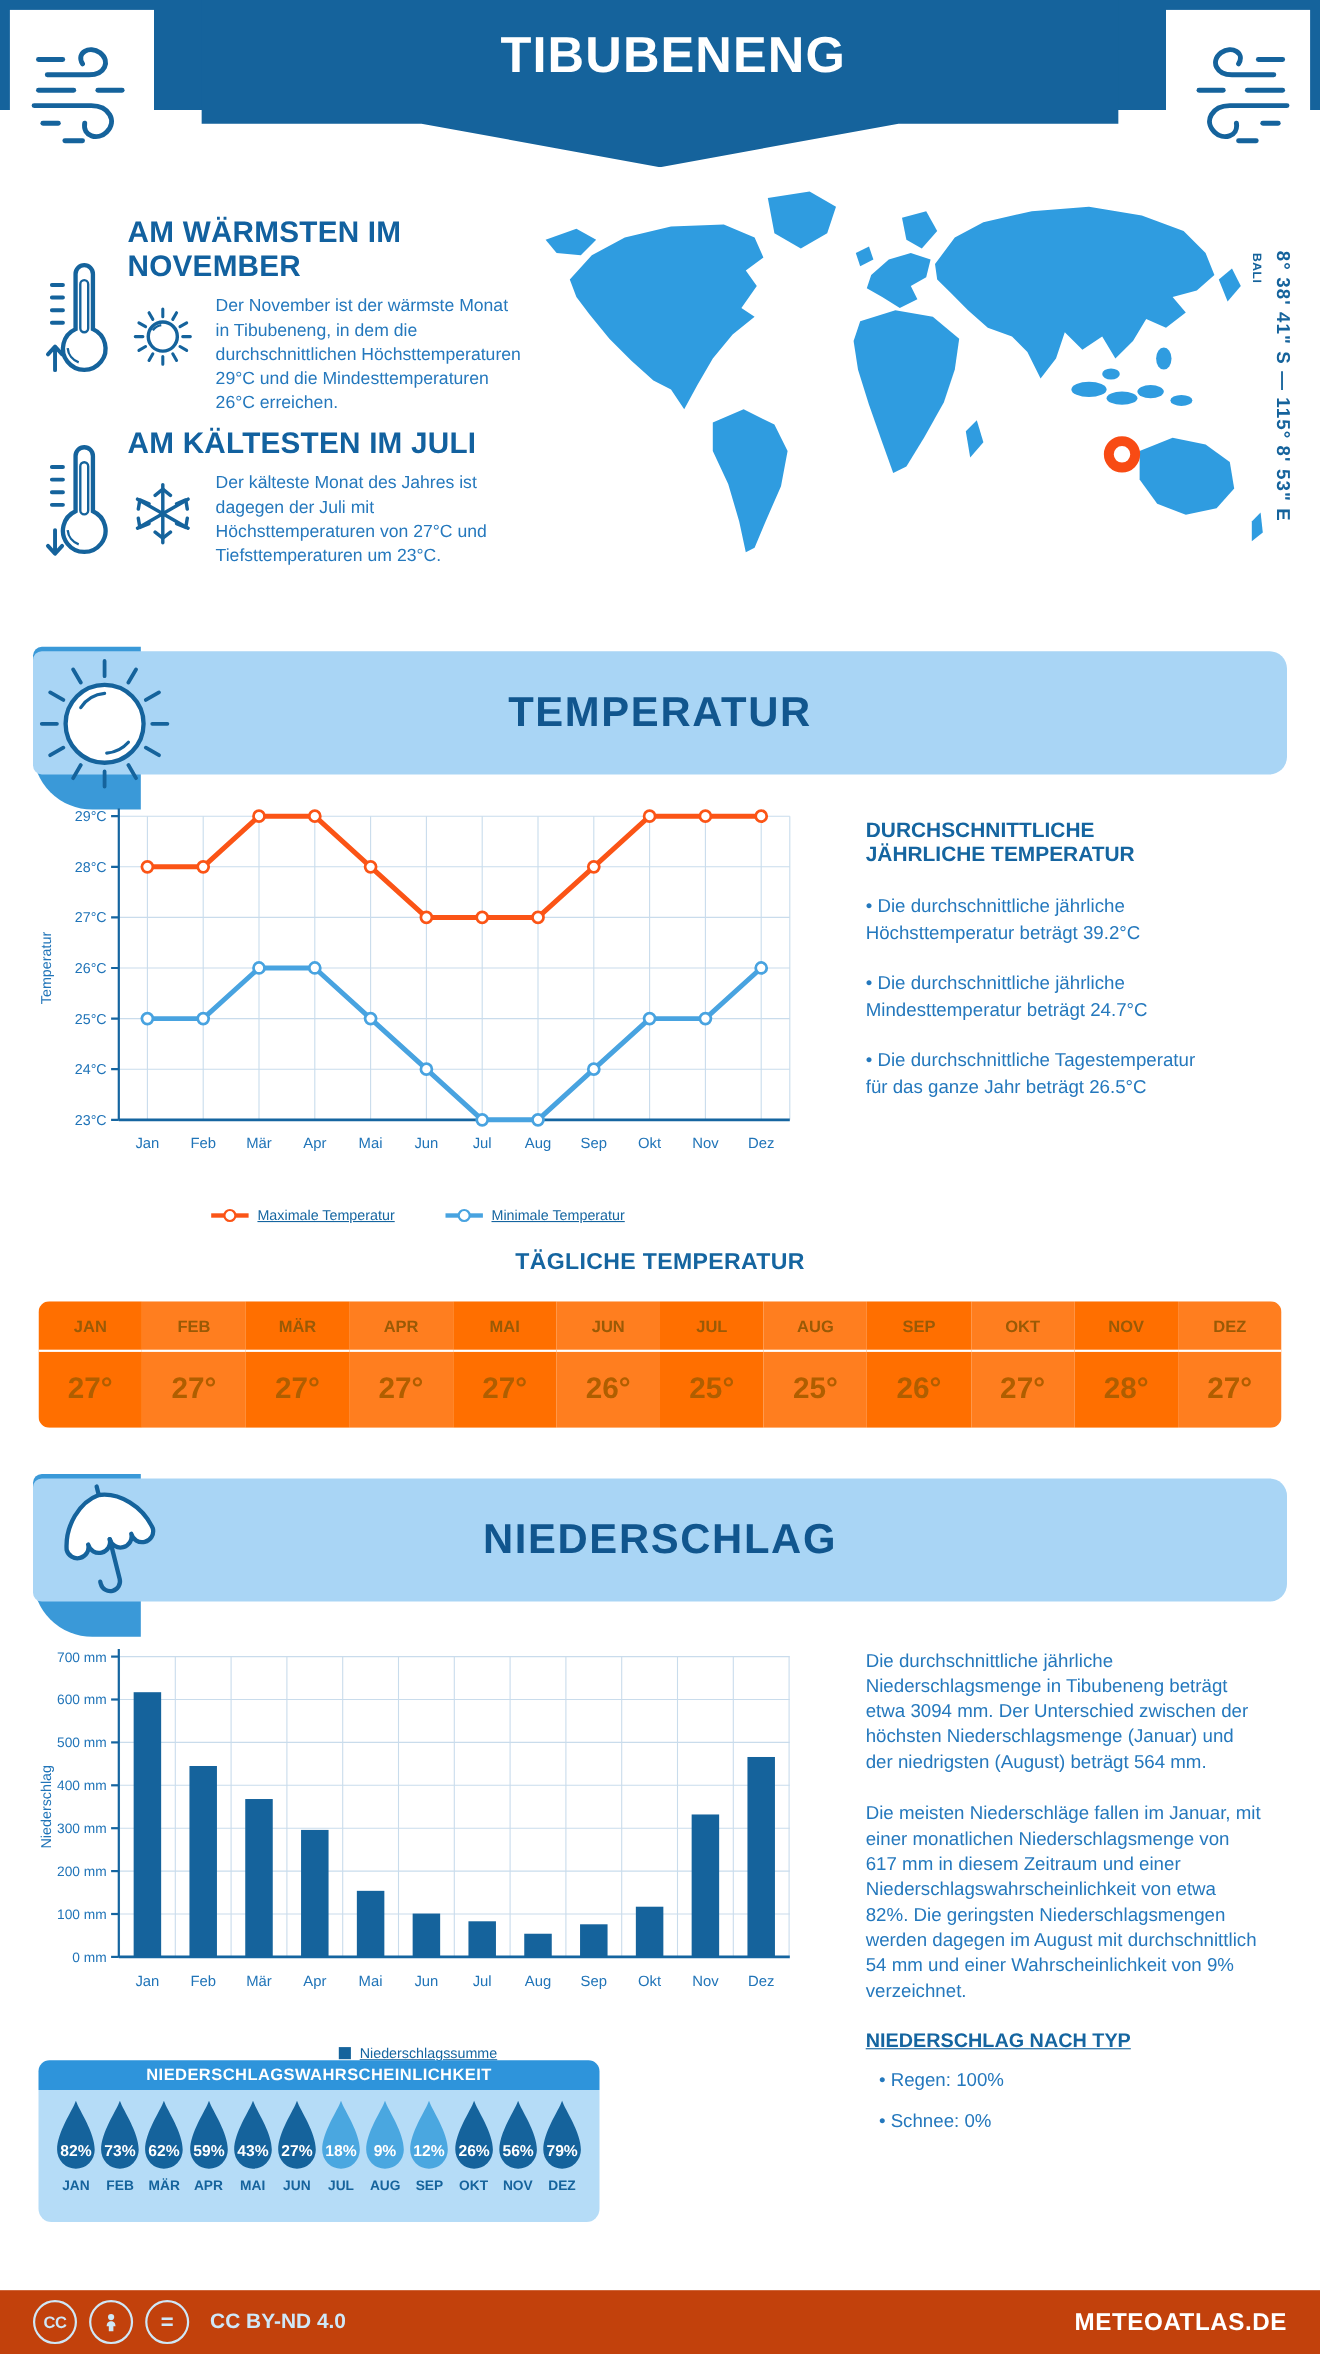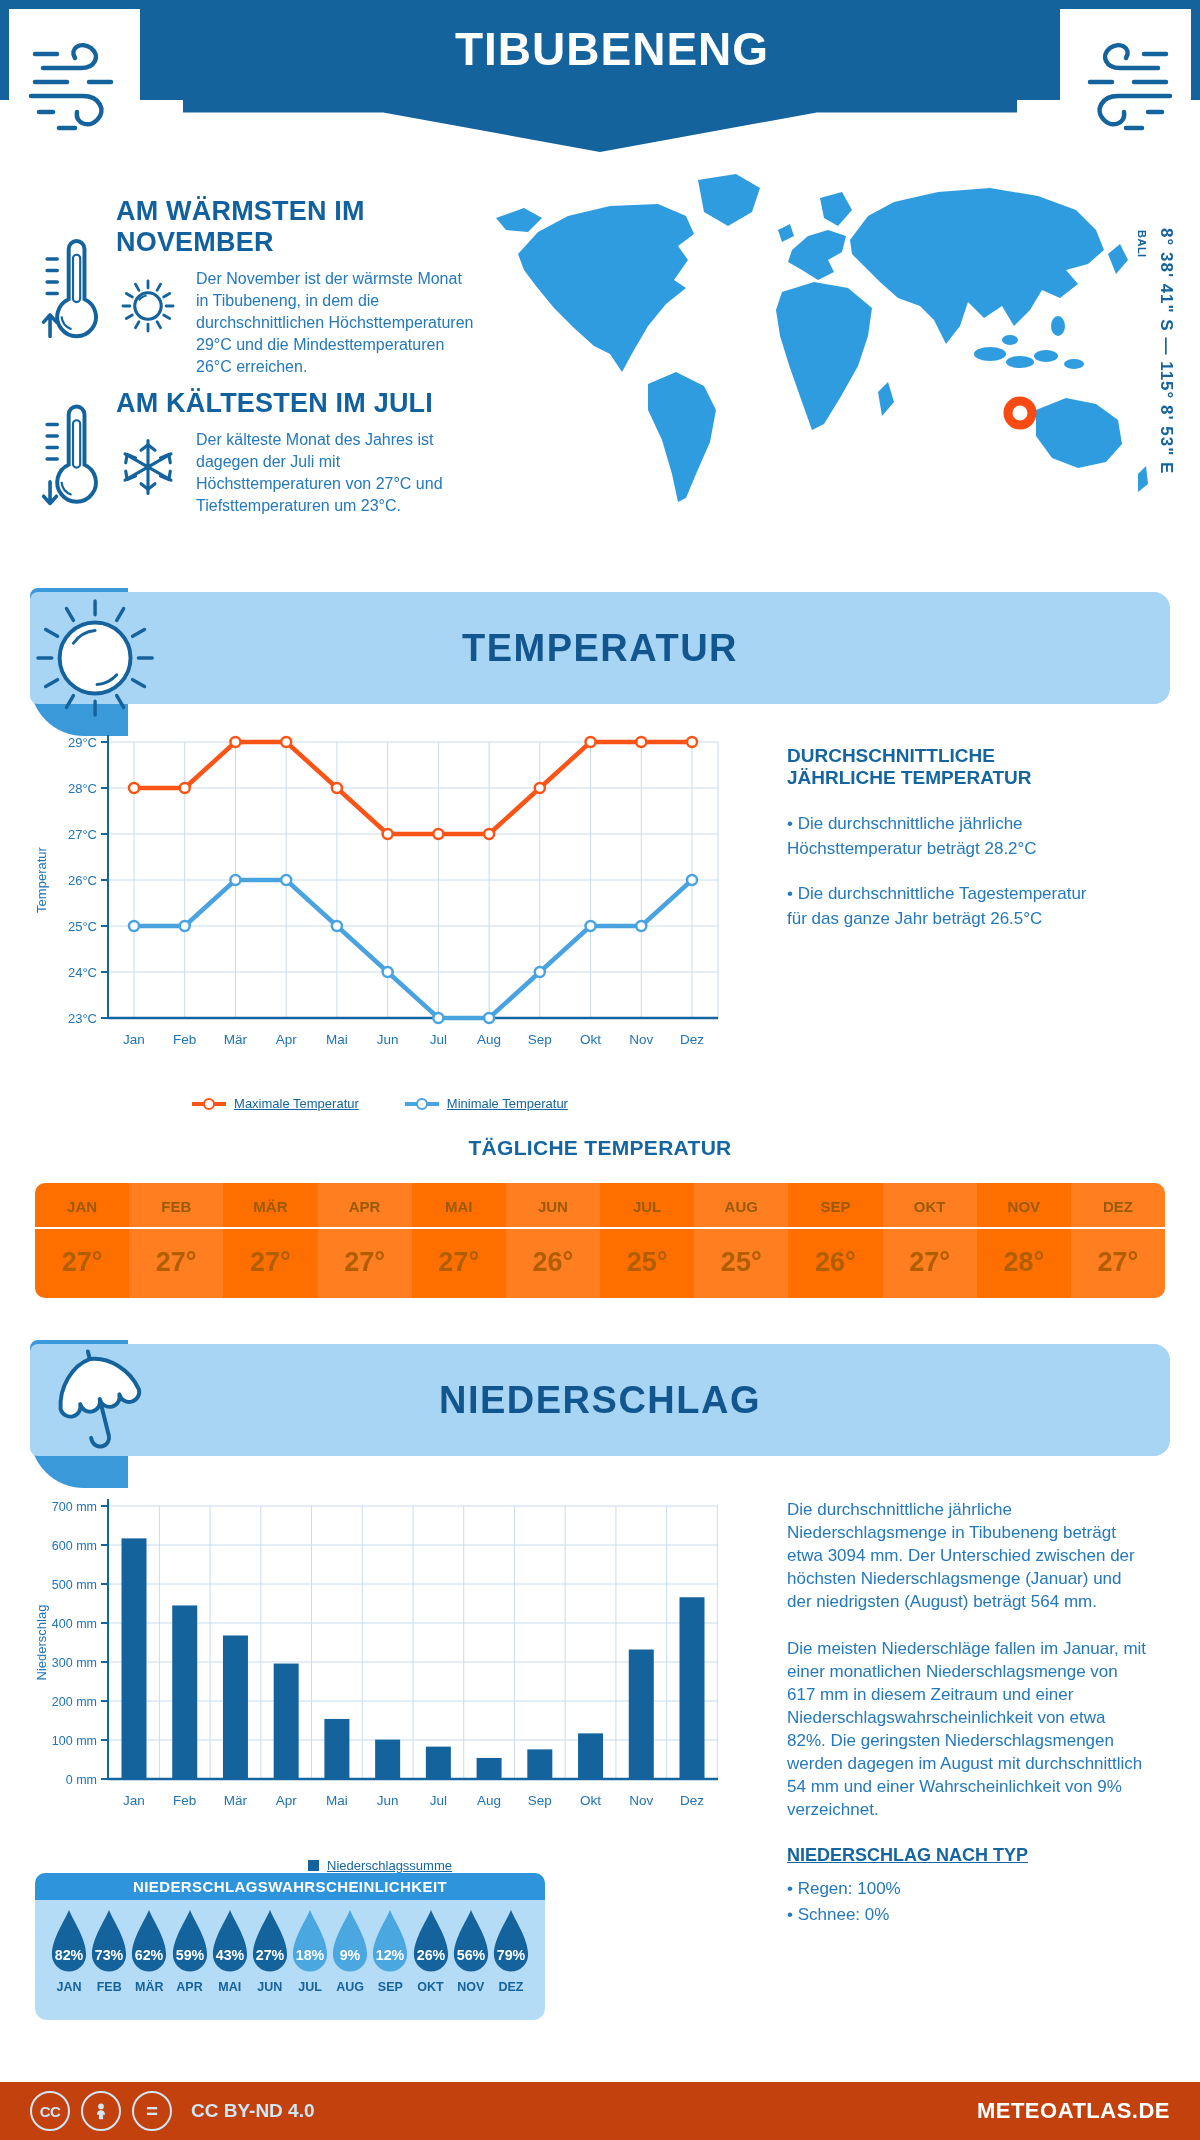--- a/index.html
+++ b/index.html
@@ -63,21 +63,21 @@
   .lg-square{width:11px;height:11px;display:inline-block;}
 
   
   .info-panel{position:absolute;left:787px;width:370px;}
   #temp-info{top:745px;}
   #precip-info{top:1498px;}
   .info-heading{font-size:19px;font-weight:bold;color:#1565a0;margin:0 0 22px 0;width:320px;}
   .info-bullet{font-size:17px;line-height:25px;color:#2478bd;margin:0 0 20px 0;width:300px;}
   .info-par{font-size:17px;line-height:23px;color:#2478bd;margin:0 0 24px 0;width:360px;}
   .type-heading{font-size:18px;font-weight:bold;color:#1565a0;margin:4px 0 10px 0;text-decoration:underline;}
-  .type-item{font-size:17px;line-height:26px;color:#2478bd;margin:0;}
+  .type-item{font-size:17px;line-height:26px;color:#2478bd;margin:12px;}
 
   
   .daily-heading{position:absolute;left:0;top:1136px;width:100%;text-align:center;
       font-size:21px;font-weight:bold;color:#1565a0;letter-spacing:0.3px;}
   .daily-table{position:absolute;left:35px;top:1183px;width:1130px;display:flex;
       border-radius:10px;overflow:hidden;}
   .daily-col{flex:1;background:#ff6f00;text-align:center;}
   .daily-col:nth-child(even){background:#ff7e1f;}
   .daily-month{padding:15px 0 12px 0;font-size:15px;font-weight:bold;color:#9a5a06;
       border-bottom:2px solid #fff;}
@@ -310,21 +310,22 @@
             <span class="lg-dot" style="border-color:#48a3e0"></span>
           </span>
        <span>Minimale Temperatur</span>
         </span>
       </div>
   </div>
 
   <div class="info-panel" id="temp-info">
     <h3 class="info-heading">DURCHSCHNITTLICHE JÄHRLICHE TEMPERATUR</h3>
     <div id="temp-bullets">
-        <p class="info-bullet">• Die durchschnittliche jährliche Höchsttemperatur beträgt 28.2°C</p>
+        <p class="info-bullet">• Die durchschnittliche jährliche Höchsttemperatur beträgt 39.2°C</p>
+        <p class="info-bullet">• Die durchschnittliche jährliche Mindesttemperatur beträgt 24.7°C</p>
         <p class="info-bullet">• Die durchschnittliche Tagestemperatur für das ganze Jahr beträgt 26.5°C</p>
       </div>
   </div>
 
   <div class="daily-heading">TÄGLICHE TEMPERATUR</div>
   <div class="daily-table" id="daily-table">
       <div class="daily-col">
        <div class="daily-month">JAN</div>
        <div class="daily-value">27°</div>
      </div>

